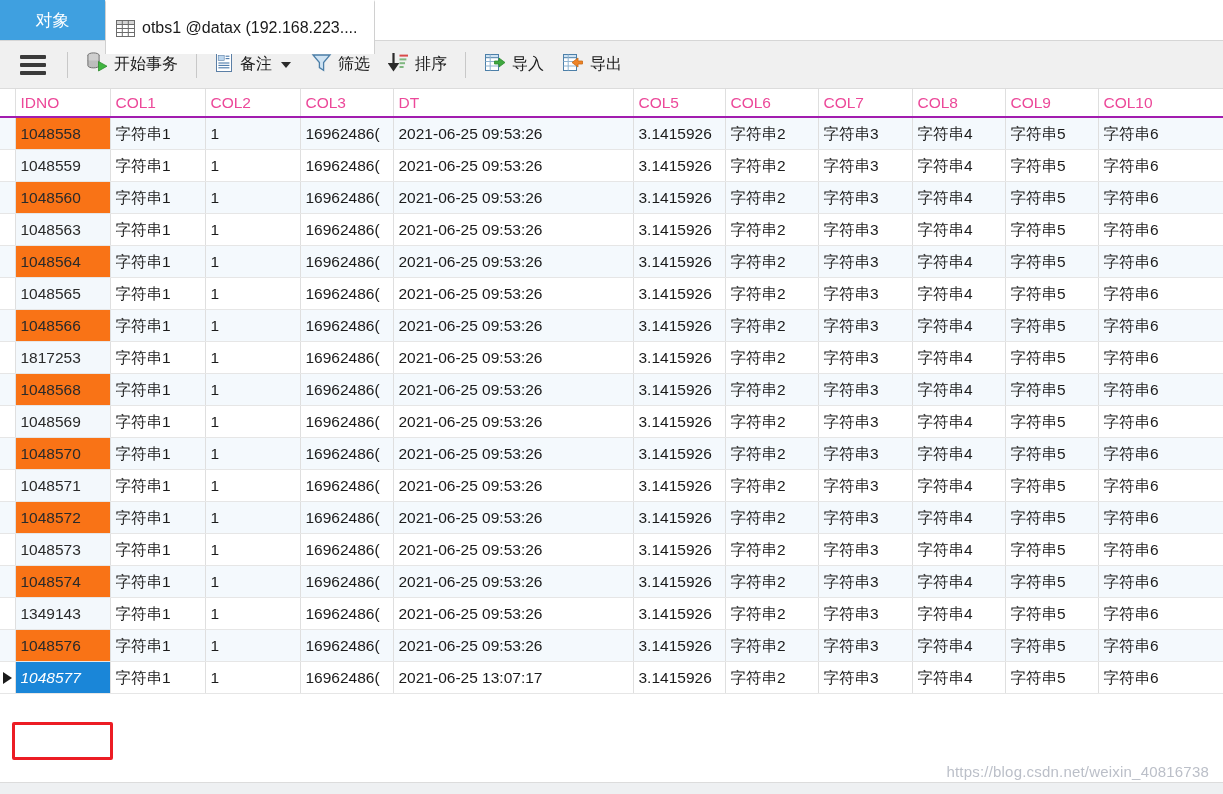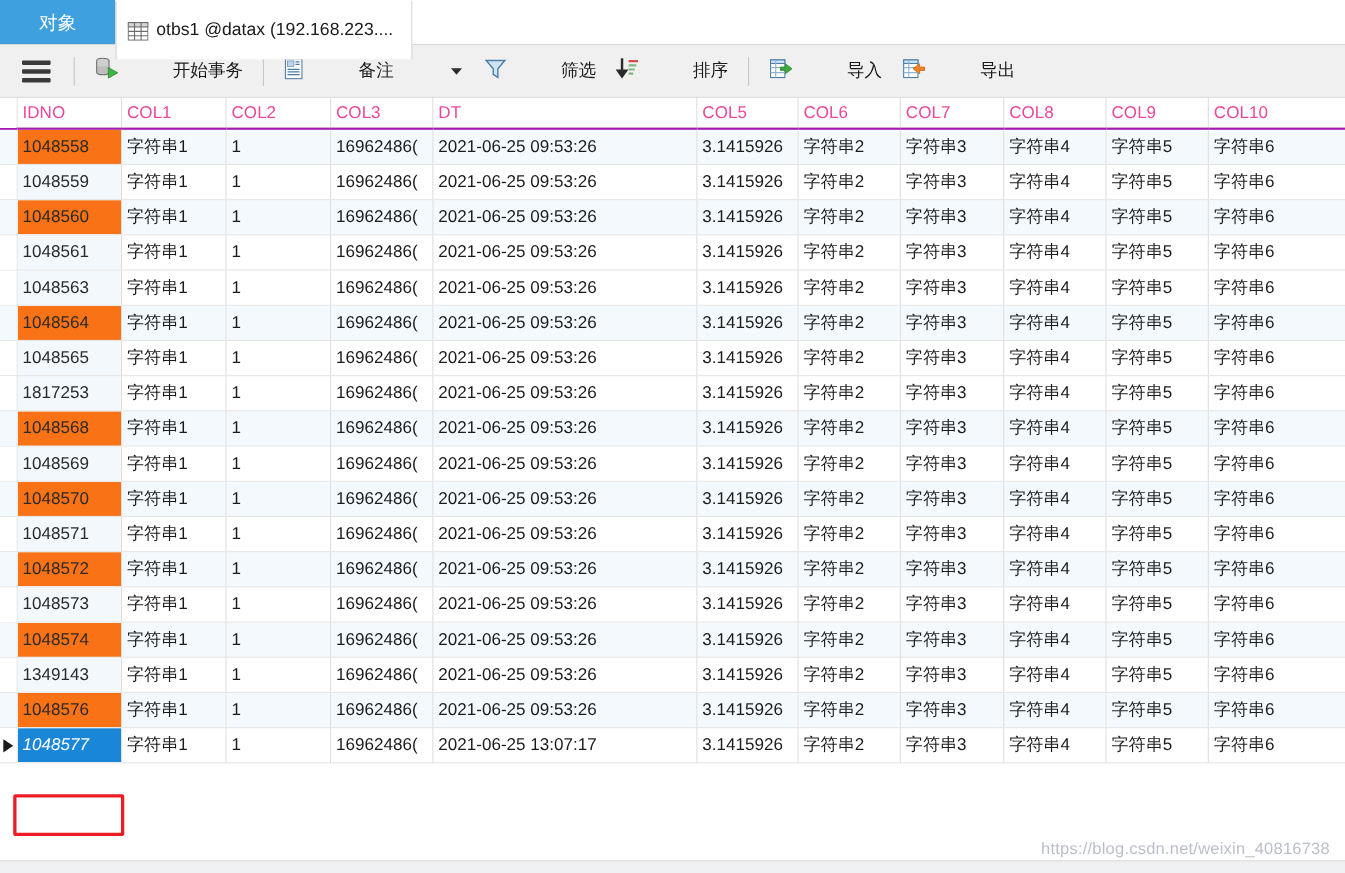--- a/index.html
+++ b/index.html
@@ -85,21 +85,20 @@
     display: flex;
     align-items: center;
     height: 34px;
     padding: 0 8px;
     margin: 0 1px;
     font-size: 16px;
     color: #1b1b1b;
     border-radius: 2px;
     cursor: default;
     white-space: nowrap;
-    gap: 43px;
   }
   .tb-btn .lbl { margin-left: 6px; }
   .tb-sep {
     width: 1px;
     height: 26px;
     background: #c8c8c8;
     margin: 0 9px;
     flex: 0 0 auto;
   }
   .hamburger {
@@ -411,34 +410,20 @@
             <td>2021-06-25 09:53:26</td>
             <td class="num">3.1415926</td>
             <td>字符串2</td>
             <td>字符串3</td>
             <td>字符串4</td>
             <td>字符串5</td>
             <td>字符串6</td>
           </tr>
           <tr>
             <td class="gutter"></td>
-            <td class="idno-cell num">1048561</td>
-            <td>字符串1</td>
-            <td>1</td>
-            <td class="num">16962486(</td>
-            <td>2021-06-25 09:53:26</td>
-            <td class="num">3.1415926</td>
-            <td>字符串2</td>
-            <td>字符串3</td>
-            <td>字符串4</td>
-            <td>字符串5</td>
-            <td>字符串6</td>
-          </tr>
-          <tr>
-            <td class="gutter"></td>
             <td class="idno-cell num">1048563</td>
             <td>字符串1</td>
             <td>1</td>
             <td class="num">16962486(</td>
             <td>2021-06-25 09:53:26</td>
             <td class="num">3.1415926</td>
             <td>字符串2</td>
             <td>字符串3</td>
             <td>字符串4</td>
             <td>字符串5</td>
@@ -454,20 +439,34 @@
             <td class="num">3.1415926</td>
             <td>字符串2</td>
             <td>字符串3</td>
             <td>字符串4</td>
             <td>字符串5</td>
             <td>字符串6</td>
           </tr>
           <tr>
             <td class="gutter"></td>
             <td class="idno-cell num">1048565</td>
+            <td>字符串1</td>
+            <td>1</td>
+            <td class="num">16962486(</td>
+            <td>2021-06-25 09:53:26</td>
+            <td class="num">3.1415926</td>
+            <td>字符串2</td>
+            <td>字符串3</td>
+            <td>字符串4</td>
+            <td>字符串5</td>
+            <td>字符串6</td>
+          </tr>
+          <tr class="alt">
+            <td class="gutter"></td>
+            <td class="idno-cell num">1048566</td>
             <td>字符串1</td>
             <td>1</td>
             <td class="num">16962486(</td>
             <td>2021-06-25 09:53:26</td>
             <td class="num">3.1415926</td>
             <td>字符串2</td>
             <td>字符串3</td>
             <td>字符串4</td>
             <td>字符串5</td>
             <td>字符串6</td>

